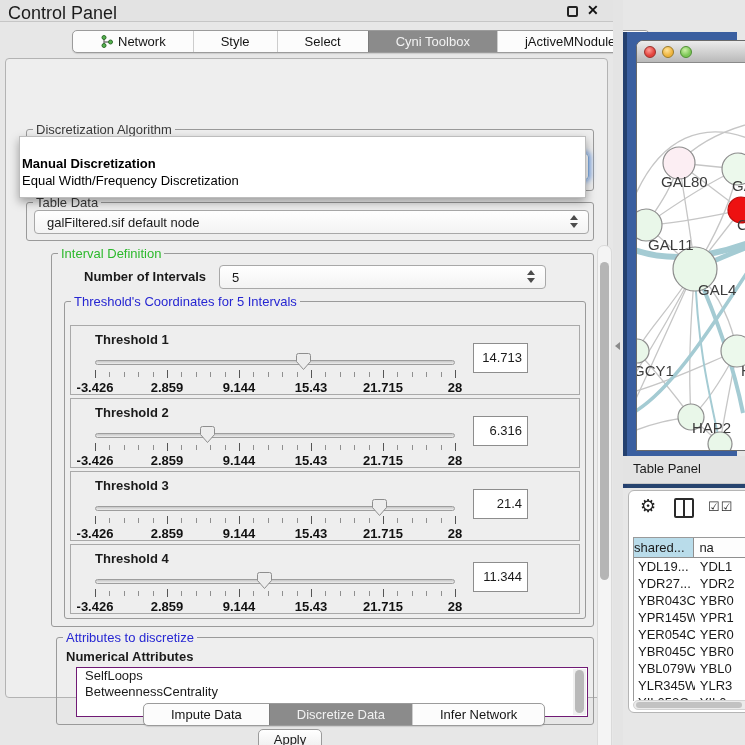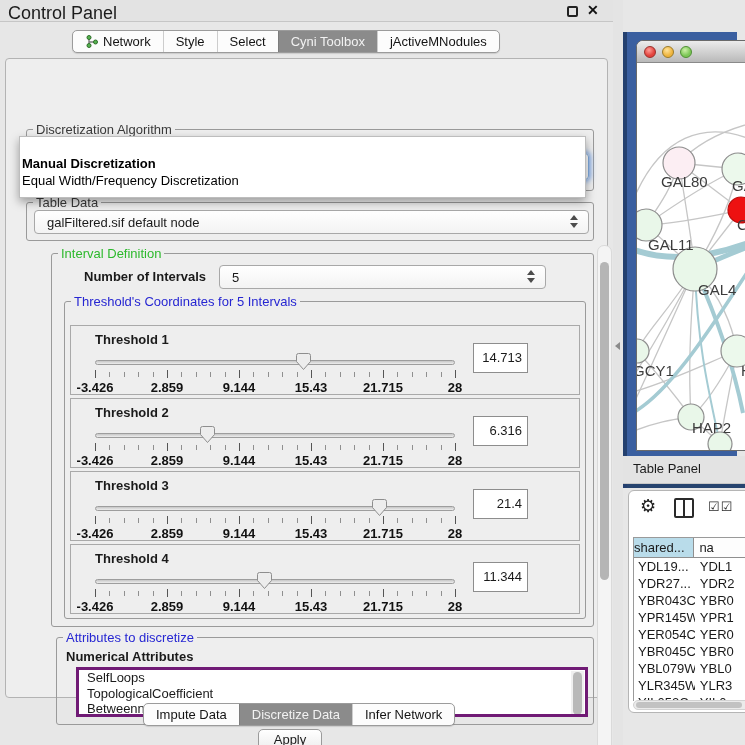--- a/index.html
+++ b/index.html
@@ -8,21 +8,21 @@
 
   
   .control-panel { position:absolute; left:0; top:0; width:613px; height:745px; background:#e7e7e7; }
   .cp-titlebar { position:absolute; left:0; top:0; width:613px; height:22px; background:#e3e3e3; border-bottom:1px solid #c6c6c6; }
   .cp-title { position:absolute; left:8px; top:3px; font-size:18px; color:#1c1c1c; }
   .float-btn { position:absolute; left:567px; top:6px; width:11px; height:11px; border:2px solid #222; border-radius:2px; background:transparent; }
   .close-btn { position:absolute; left:587px; top:2px; font-size:14px; font-weight:bold; color:#111; }
 
   
   .seg-group { position:absolute; display:flex; height:23px; line-height:21px; border:1px solid #9b9b9b; border-radius:5px; overflow:hidden; background:#fcfcfc; box-shadow:0 1px 1px rgba(0,0,0,.12); }
-  .seg { padding:0 12px; border-left:1px solid #cdcdcd; color:#141414; white-space:nowrap; display:flex; align-items:center; gap:5px; }
+  .seg { padding:0 27px; border-left:1px solid #cdcdcd; color:#141414; white-space:nowrap; display:flex; align-items:center; gap:5px; }
   .seg:first-child { border-left:none; }
   .seg.sel { background:#8b8b8b; color:#f2f2f2; border-left-color:#7c7c7c; }
   .top-tabs { left:72px; top:30px; }
   .bottom-tabs { left:143px; top:703px; }
 
   .main-panel { position:absolute; left:5px; top:58px; width:603px; height:640px; background:#eeeeee; border:1px solid #b3b3b3; border-radius:4px; }
 
   
   .group { position:absolute; border:1px solid #9a9a9a; border-radius:3px; }
   .legend { position:absolute; top:-8px; left:6px; background:#eeeeee; padding:0 3px; font-size:13px; white-space:nowrap; }
@@ -64,21 +64,21 @@
   .track { position:absolute; left:0; right:0; top:8px; height:5px; background:linear-gradient(#c6c6c6,#ededed); border:1px solid #9d9d9d; border-radius:3px; }
   .minor-ticks { position:absolute; left:0; right:0; top:20px; height:5px; background-image:repeating-linear-gradient(90deg,#8f8f8f 0 1px,transparent 1px 14.4px); }
   .major-tick { position:absolute; top:18px; width:1px; height:8px; background:#555; }
   .tl0{left:0%} .tl1{left:20%} .tl2{left:40%} .tl3{left:60%} .tl4{left:80%} .tl5{left:100%}
   .tick-label { position:absolute; top:28px; transform:translateX(-50%); font-size:13px; font-weight:bold; color:#111; white-space:nowrap; }
   .thumb-svg { position:absolute; top:1px; width:15px; height:17px; margin-left:-7px; }
   .thr-value { position:absolute; left:402px; top:17px; width:55px; height:30px; background:#fff; border:1px solid #8d8d8d; text-align:right; line-height:28px; padding-right:5px; }
 
   .attrs-group { left:50px; top:578px; width:538px; height:88px; }
   .attrs-heading { position:absolute; left:60px; top:590px; font-weight:bold; }
-  .listbox { position:absolute; left:70px; top:608px; width:512px; height:50px; background:#fff; border:3px solid #701a75; overflow:hidden; }
+  .listbox { position:absolute; left:70px; top:608px; width:512px; height:50px; background:#fff; border:1px solid #701a75; overflow:hidden; }
   .list-item { padding-left:8px; height:15.5px; line-height:15.5px; white-space:nowrap; }
   .list-vscroll { position:absolute; right:1px; top:1px; width:13px; height:46px; background:#f0f0f0; }
   .list-vscroll .vthumb { position:absolute; left:2px; top:1px; width:9px; height:43px; background:#b9b9b9; border-radius:5px; }
 
   .apply-btn { position:absolute; left:252px; top:670px; width:64px; height:22px; background:linear-gradient(#ffffff,#ededed); border:1px solid #9a9a9a; border-radius:5px; text-align:center; line-height:20px; }
 
   
   .gap-strip { position:absolute; left:613px; top:0; width:10px; height:745px; background:#e4e4e4; }
   .collapse-handle { position:absolute; left:2px; top:342px; width:0; height:0; border-top:4px solid transparent; border-bottom:4px solid transparent; border-right:5px solid #8a8a8a; }
 
@@ -292,21 +292,20 @@
       </div>
       <div class="thr-value">11.344</div>
     </div>
 
     <div class="group attrs-group">
       <span class="legend blue">Attributes to discretize</span>
     </div>
     <div class="attrs-heading">Numerical Attributes</div>
     <div class="listbox">
       <div class="list-item">SelfLoops</div>
-      <div class="list-item">TopologicalCoefficient</div>
       <div class="list-item">BetweennessCentrality</div>
       <div class="list-vscroll">
           <div class="vthumb"></div>
         </div>
     </div>
 
     <div class="apply-btn">Apply</div>
   </div>
 
   <div class="seg-group bottom-tabs">

